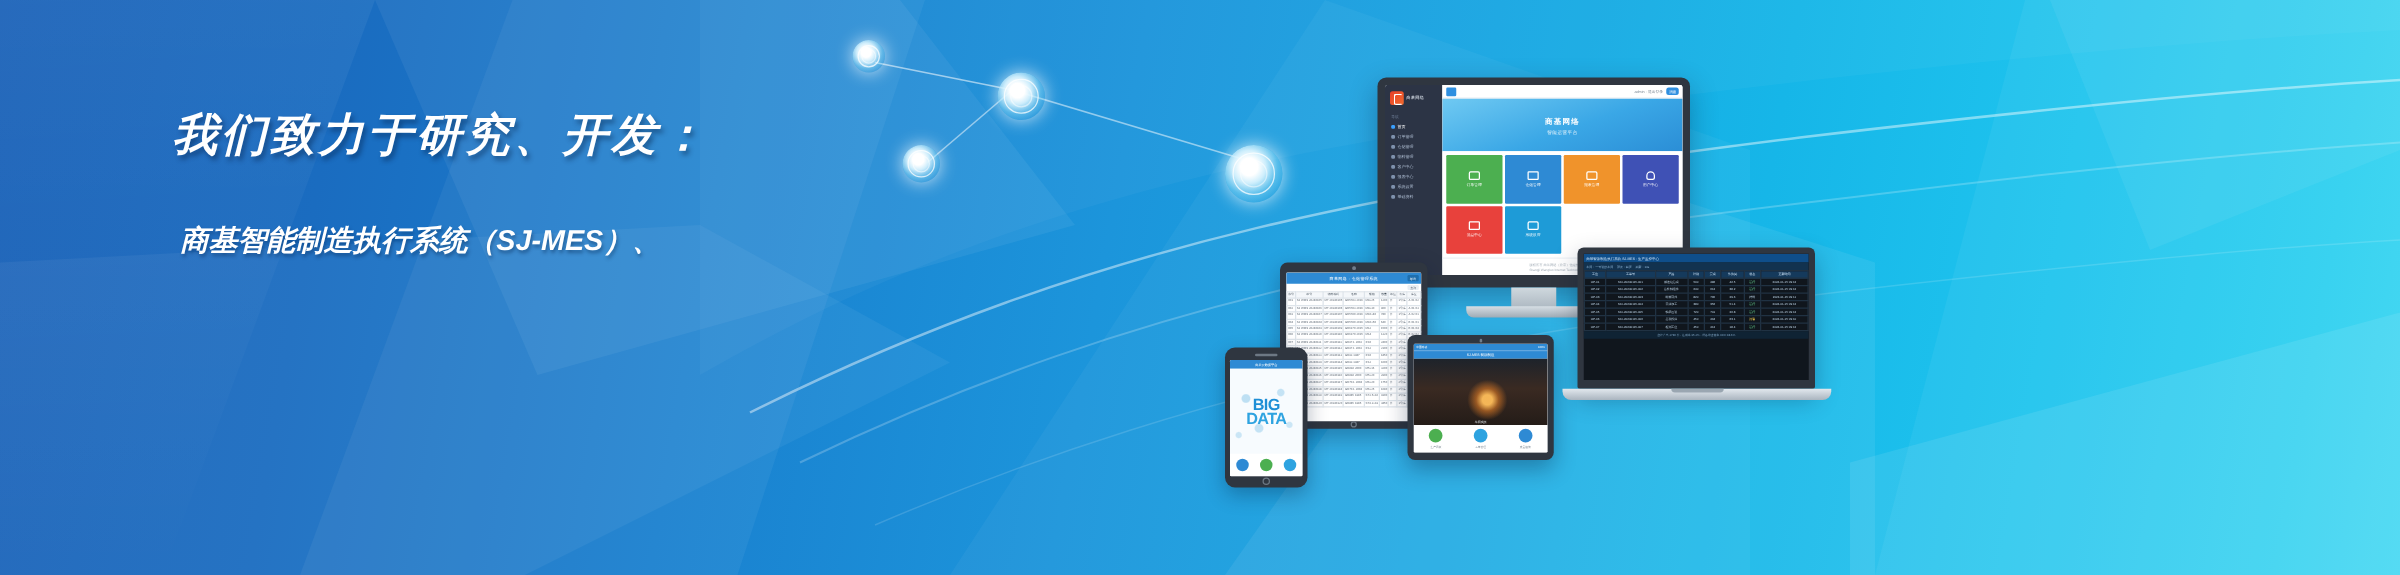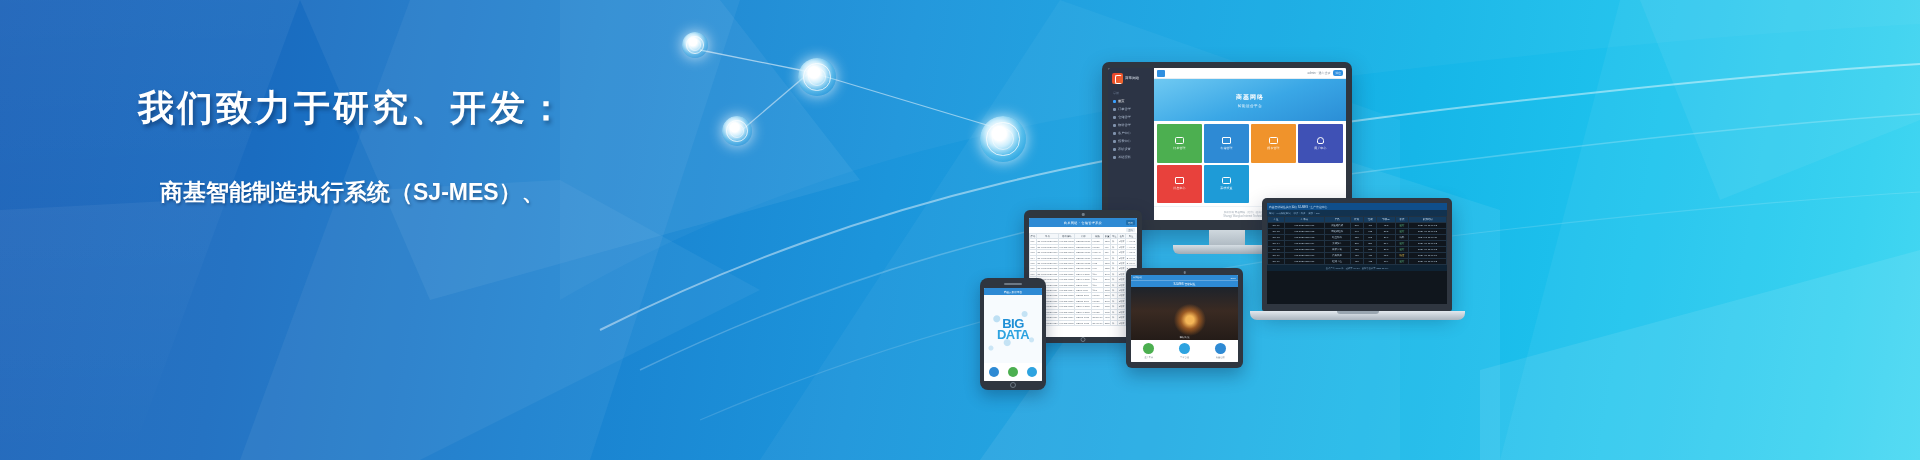--- a/index.html
+++ b/index.html
@@ -55,21 +55,21 @@
         background:rgba(255,255,255,.09);
         clip-path:polygon(0 120px, 440px 0, 440px 210px, 0 210px); }
   .f9 { top:0; left:1640px; width:280px; height:200px;
         background:rgba(255,255,255,.06);
         clip-path:polygon(0 0, 280px 0, 280px 120px, 80px 200px); }
 
   
   .swoosh { position:absolute; inset:0; pointer-events:none; }
 
   
-  .copy { position:absolute; left:138px; top:84px; width:820px; }
+  .copy { position:absolute; left:138px; top:84px; width:820px;font-style:italic; }
 
   .headline {
     color:#ffffff;
     font-size:36px;
     font-weight:bold;
     letter-spacing:3px;
     line-height:48px;
     text-shadow:2px 3px 4px rgba(0,24,60,.45);
     white-space:nowrap;
   }
@@ -79,21 +79,21 @@
     color:#ffffff;
     font-size:23px;
     font-weight:bold;
     line-height:40px;
     letter-spacing:1px;
     text-shadow:1px 2px 3px rgba(0,30,70,.4);
     white-space:nowrap;
   }
   .subline .row { display:block; }
   .subline .row.r1 { letter-spacing:3px; }
-  .subline .row.r2 { padding-left:6px; letter-spacing:0px;margin-left:16px; }
+  .subline .row.r2 { padding-left:6px; letter-spacing:0px; }
 
   
   .net { position:absolute; left:650px; top:10px; width:420px; height:180px; }
   .node {
     position:absolute;
     border-radius:50%;
     background:radial-gradient(circle at 42% 38%,
       #ffffff 0%, #ffffff 18%, rgba(220,245,255,.92) 34%,
       rgba(150,225,250,.45) 58%, rgba(120,210,245,.12) 78%, rgba(255,255,255,0) 100%);
     box-shadow:0 0 14px rgba(255,255,255,.75);

